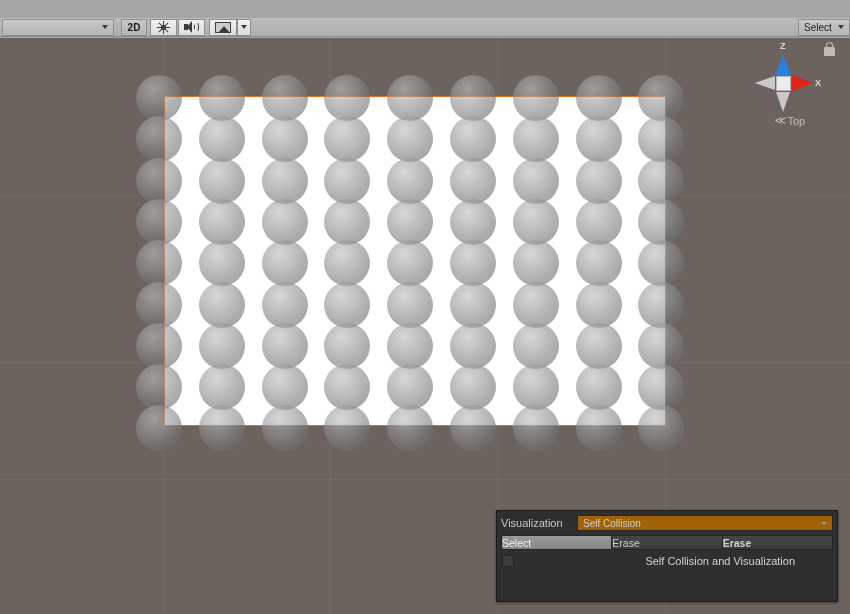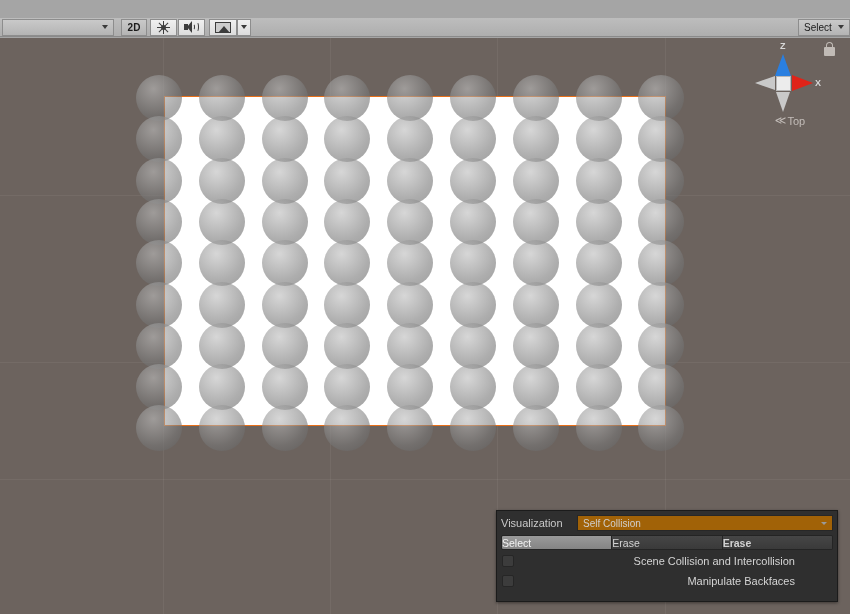--- a/index.html
+++ b/index.html
@@ -412,21 +412,17 @@
 
     <div class="cp-seg" id="mode-seg">
         <div class="seg-btn active">Select</div>
         <div class="seg-btn">Erase</div>
         <div class="seg-btn">Erase</div>
       </div>
 
     <div id="checkbox-rows">
         <div class="cp-check">
           <div class="cbx"></div>
-          <div class="ctext">Scene Collision and Intercollision</div>
-        </div>
-        <div class="cp-check">
-          <div class="cbx"></div>
-          <div class="ctext">Manipulate Backfaces</div>
+          <div class="ctext">Self Collision and Visualization</div>
         </div>
       </div>
   </div>
 </div>
 
 </body></html>

